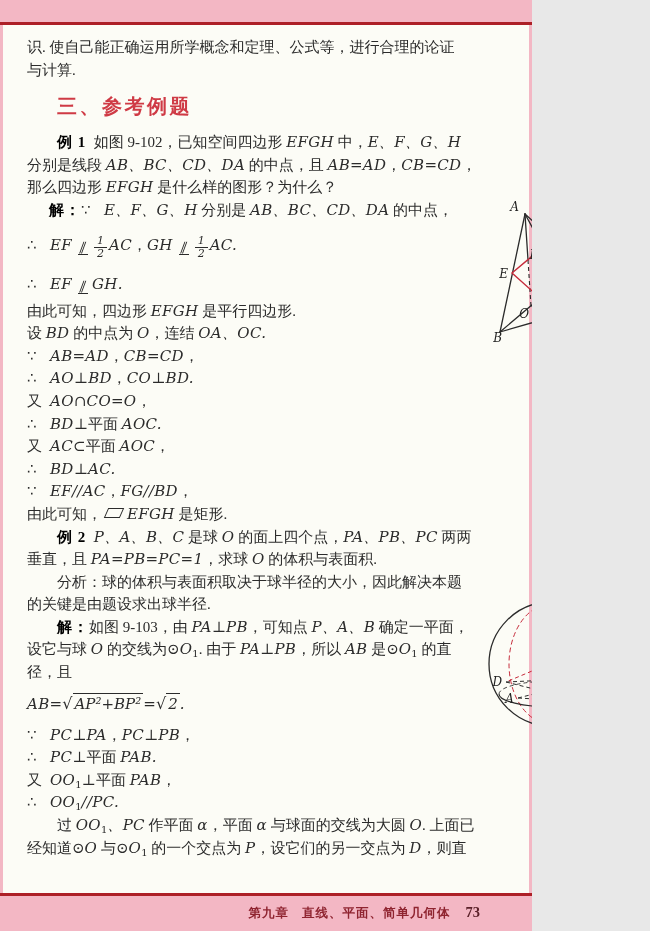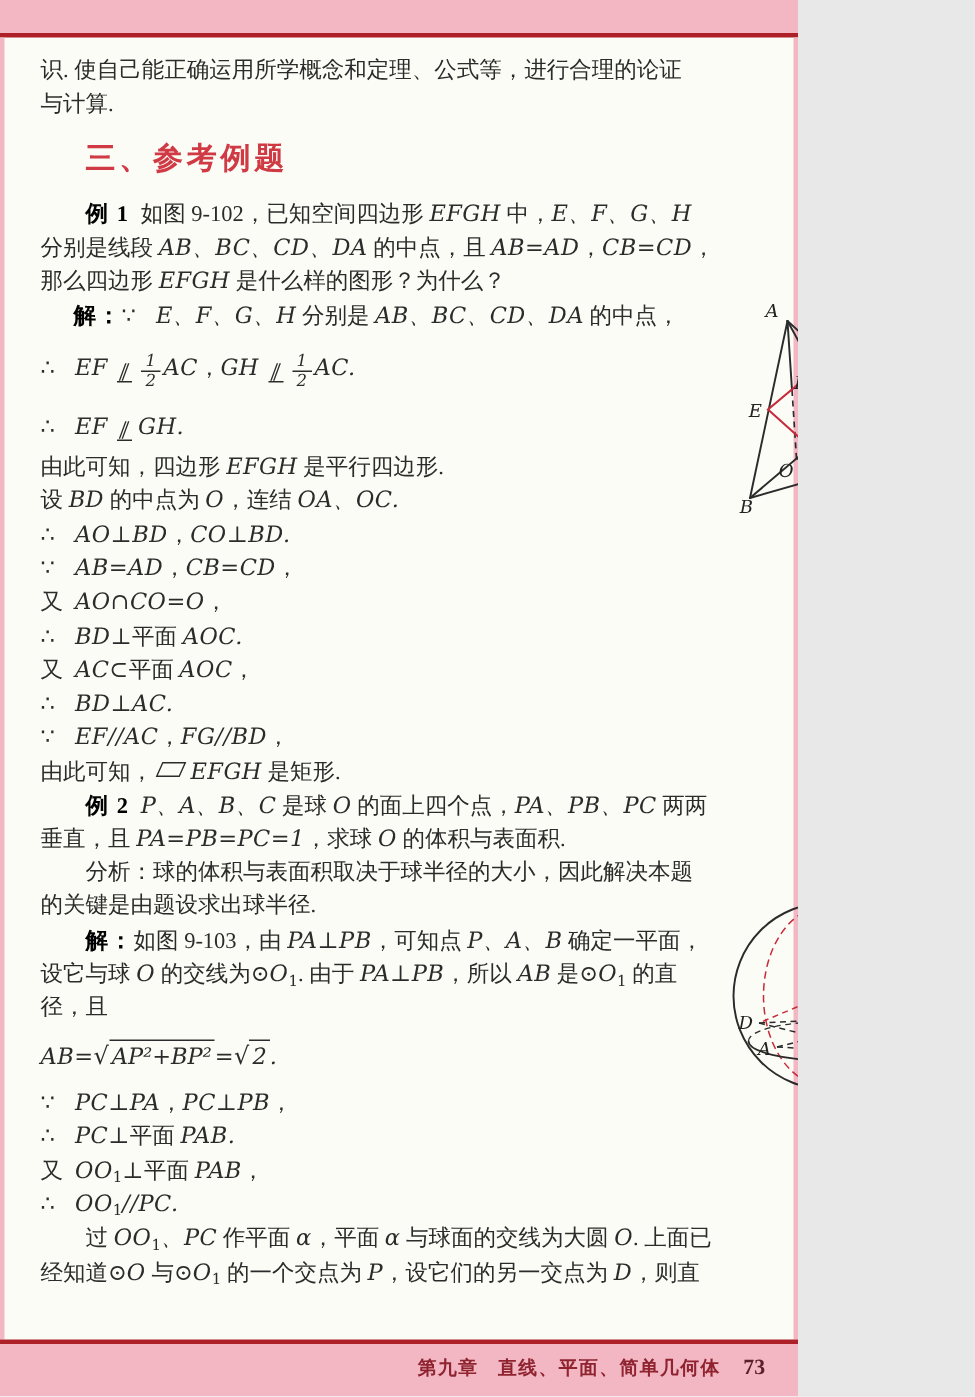--- a/index.html
+++ b/index.html
@@ -4,21 +4,21 @@
 <style>
   html,body{margin:0;padding:0;background:#e8e8e8;}
   .page{position:relative;width:532px;height:931px;background:#fcfcf6;overflow:hidden;
         font-family:"Liberation Serif","DejaVu Serif",serif;color:#2b2b2b;font-size:15px;}
   .band-top{position:absolute;top:0;left:0;right:0;height:22px;background:#f3b7c4;}
   .rule-top{position:absolute;top:22px;left:0;right:0;height:3px;background:#ad2027;}
   .edge{position:absolute;top:25px;height:868px;width:3px;background:#f3b7c4;}
   .edge-l{left:0;} .edge-r{right:0;}
   .rule-bottom{position:absolute;top:893px;left:0;right:0;height:3px;background:#ad2027;}
   .band-bottom{position:absolute;top:896px;left:0;right:0;bottom:0;background:#f3b7c4;}
-  .footer{height:35px;line-height:33px;text-align:right;padding-right:22px;
+  .footer{height:35px;line-height:33px;text-align:right;padding-right:52px;
           color:#8f2430;font-weight:bold;font-size:12.5px;letter-spacing:1px;}
   .footer .tt{margin-left:13px;}
   .footer .page-no{font-size:14.5px;color:#5a2028;margin-left:15px;letter-spacing:0;}
 
   #lines{position:absolute;left:27px;top:36px;width:600px;}
   .ln{height:22.6px;line-height:22.6px;white-space:pre;}
   .ln.p{padding-left:30px;}
   .ln.p2{padding-left:22px;}
   .ln.h{height:50px;line-height:50px;color:#cf3a45;font-weight:bold;font-size:20px;letter-spacing:2.5px;}
   .ln.fr{height:46px;line-height:46px;}
@@ -64,22 +64,22 @@
       <div class="ln b"><span class="">与计算.</span></div>
       <div class="ln h p"><span class="">三、参考例题</span></div>
       <div class="ln p"><span class="rd">例 1</span><span class="">  如图 9-102，已知空间四边形 </span><span class="mv">EFGH</span><span class=""> 中，</span><span class="mv">E、F、G、H</span></div>
       <div class="ln b"><span class="">分别是线段 </span><span class="mv">AB、BC、CD、DA</span><span class=""> 的中点，且 </span><span class="mv">AB=AD</span><span class="">，</span><span class="mv">CB=CD</span><span class="">，</span></div>
       <div class="ln b"><span class="">那么四边形 </span><span class="mv">EFGH</span><span class=""> 是什么样的图形？为什么？</span></div>
       <div class="ln p2"><span class="rd">解：</span><span class="sym">∵</span><span class="mv">E、F、G、H</span><span class=""> 分别是 </span><span class="mv">AB、BC、CD、DA</span><span class=""> 的中点，</span></div>
       <div class="ln fr"><span class="sym">∴</span><span class="mv">EF </span><span class="peq"><span class="pqi">∥</span></span><span class="fx"><span class="fn">1</span><span class="fd">2</span></span><span class="mv">AC</span><span class="">，</span><span class="mv">GH </span><span class="peq"><span class="pqi">∥</span></span><span class="fx"><span class="fn">1</span><span class="fd">2</span></span><span class="mv">AC.</span></div>
       <div class="ln pq"><span class="sym">∴</span><span class="mv">EF </span><span class="peq"><span class="pqi">∥</span></span><span class="mv">GH.</span></div>
       <div class="ln b"><span class="">由此可知，四边形 </span><span class="mv">EFGH</span><span class=""> 是平行四边形.</span></div>
       <div class="ln b"><span class="">设 </span><span class="mv">BD</span><span class=""> 的中点为 </span><span class="mv">O</span><span class="">，连结 </span><span class="mv">OA、OC.</span></div>
+      <div class="ln r"><span class="sym">∵</span><span class="mv">AB=AD</span><span class="">，</span><span class="mv">CB=CD</span><span class="">，</span></div>
       <div class="ln r"><span class="sym">∴</span><span class="mv">AO⊥BD</span><span class="">，</span><span class="mv">CO⊥BD.</span></div>
-      <div class="ln r"><span class="sym">∵</span><span class="mv">AB=AD</span><span class="">，</span><span class="mv">CB=CD</span><span class="">，</span></div>
       <div class="ln r"><span class="sym">又</span><span class="mv">AO∩CO=O</span><span class="">，</span></div>
       <div class="ln r"><span class="sym">∴</span><span class="mv">BD⊥</span><span class="">平面 </span><span class="mv">AOC.</span></div>
       <div class="ln r"><span class="sym">又</span><span class="mv">AC⊂</span><span class="">平面 </span><span class="mv">AOC</span><span class="">，</span></div>
       <div class="ln r"><span class="sym">∴</span><span class="mv">BD⊥AC.</span></div>
       <div class="ln r"><span class="sym">∵</span><span class="mv">EF//AC</span><span class="">，</span><span class="mv">FG//BD</span><span class="">，</span></div>
       <div class="ln b"><span class="">由此可知，</span><span class="pg"></span><span class="mv">EFGH</span><span class=""> 是矩形.</span></div>
       <div class="ln p"><span class="rd">例 2</span><span class="">  </span><span class="mv">P、A、B、C</span><span class=""> 是球 </span><span class="mv">O</span><span class=""> 的面上四个点，</span><span class="mv">PA、PB、PC</span><span class=""> 两两</span></div>
       <div class="ln b"><span class="">垂直，且 </span><span class="mv">PA=PB=PC=1</span><span class="">，求球 </span><span class="mv">O</span><span class=""> 的体积与表面积.</span></div>
       <div class="ln p"><span class="">分析：球的体积与表面积取决于球半径的大小，因此解决本题</span></div>
       <div class="ln b"><span class="">的关键是由题设求出球半径.</span></div>

